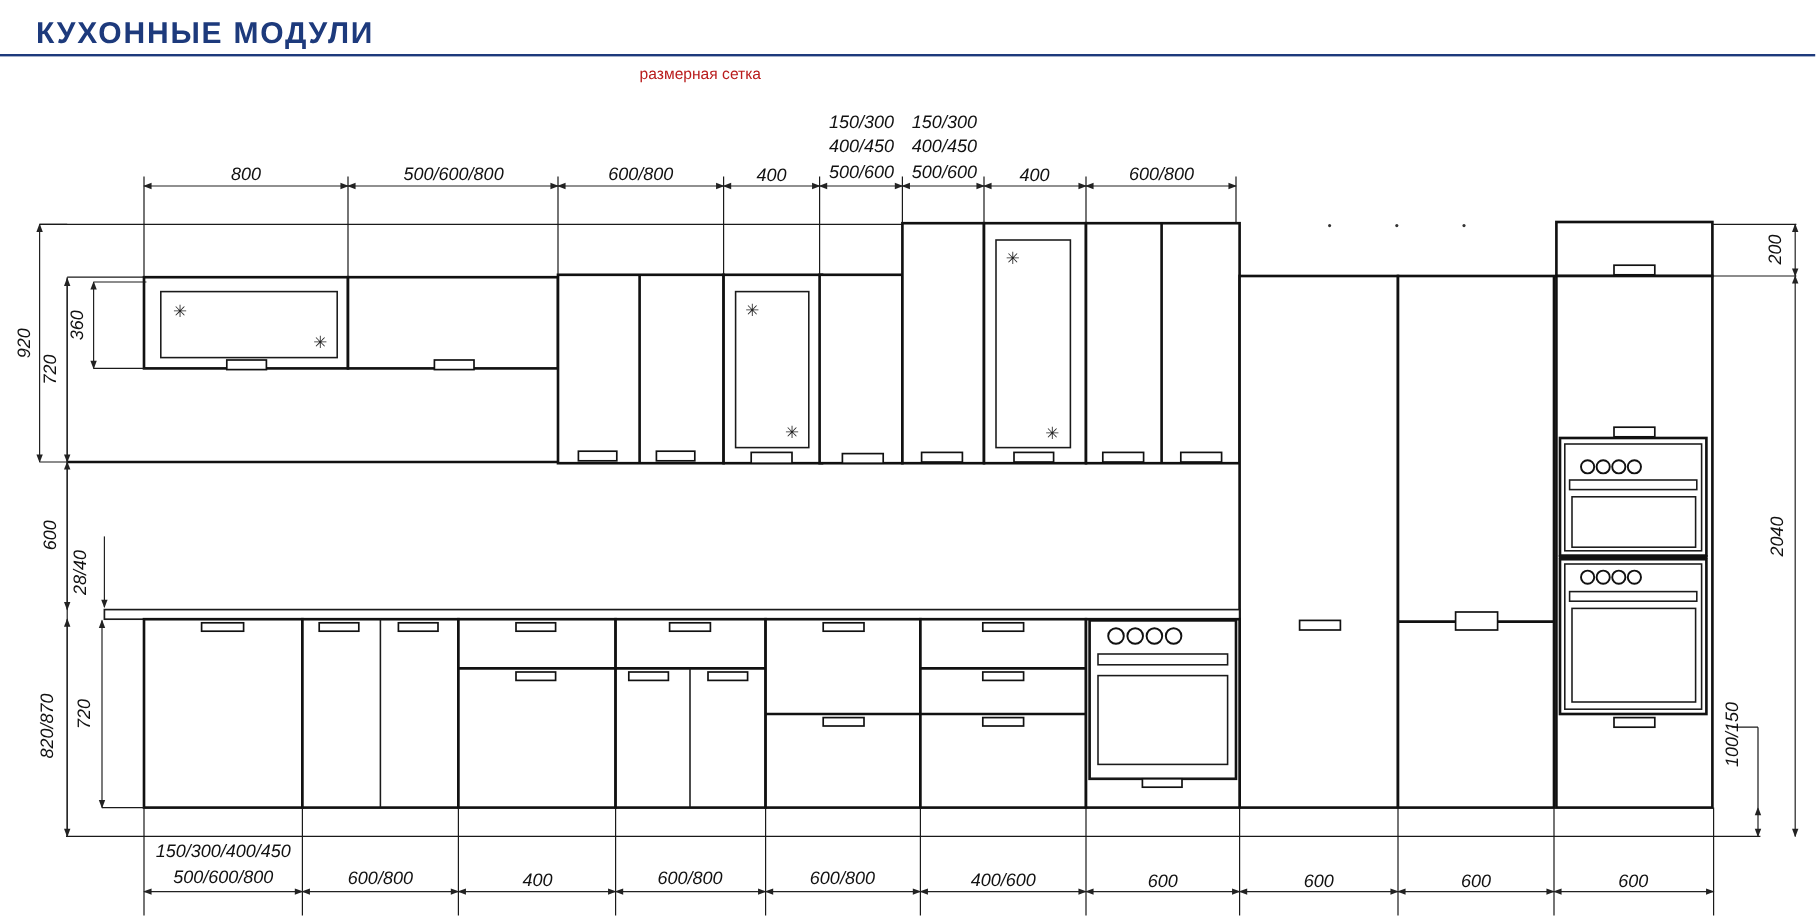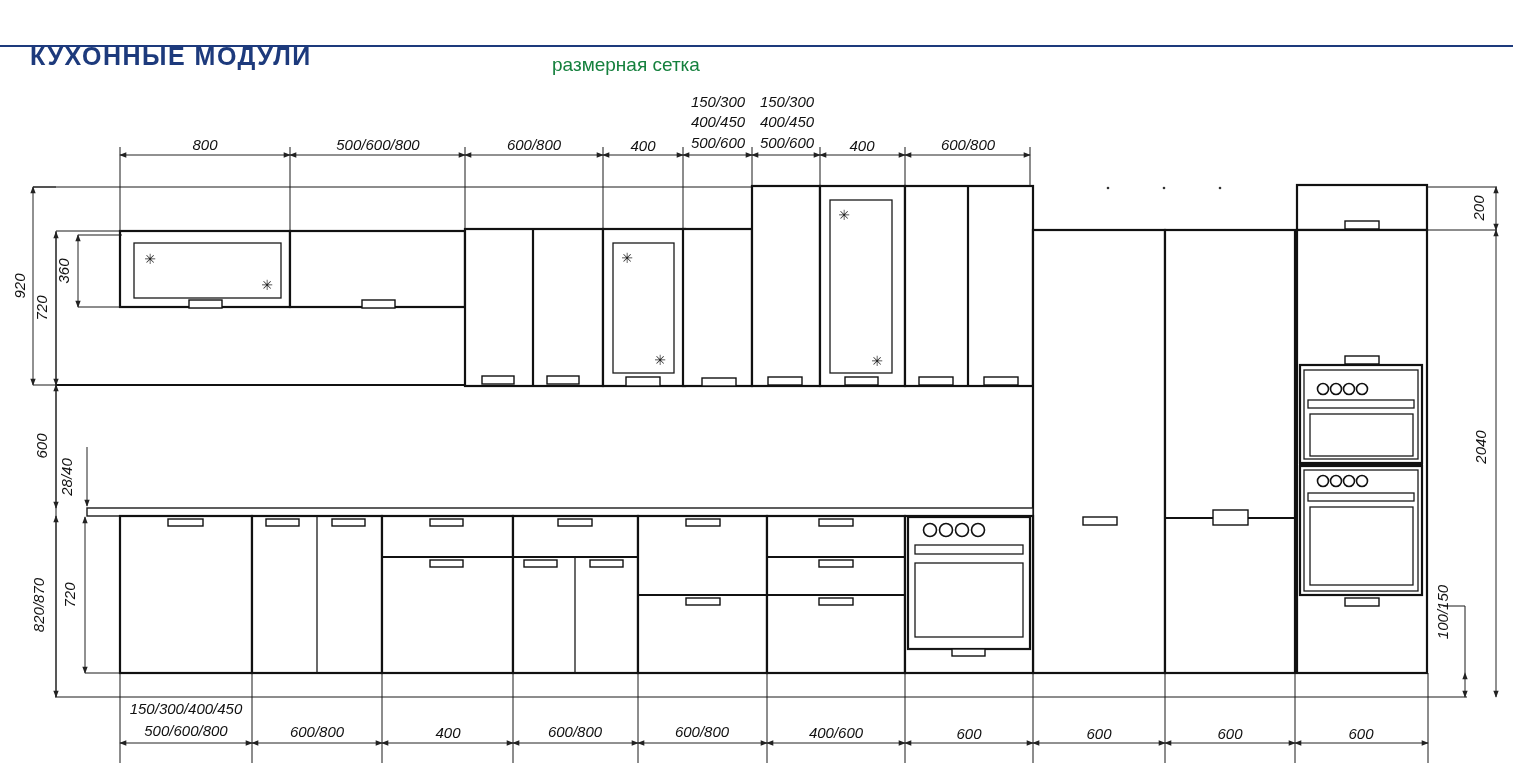--- a/index.html
+++ b/index.html
@@ -1,21 +1,21 @@
 <!DOCTYPE html>
 <html><head>
 <meta charset="utf-8">
 <style>
   html,body{margin:0;padding:0;background:#ffffff;}
   #stage{position:relative;width:1513px;height:770px;background:#fff;overflow:hidden;
          font-family:"Liberation Sans",sans-serif;}
   .title{position:absolute;left:30px;top:14px;font-size:25px;font-weight:bold;
-         letter-spacing:1.5px;color:#1d3a7c;margin-top:28px;}
+         letter-spacing:1.5px;color:#1d3a7c;}
   .rule{position:absolute;left:0;top:45px;width:1513px;height:2px;background:#1d3a7c;}
-  .subtitle{position:absolute;left:552px;top:54px;width:180px;font-size:19px;color:#15803d;}
+  .subtitle{position:absolute;left:533px;top:54px;width:180px;font-size:13px;color:#b91c1c;}
   svg{position:absolute;left:0;top:0;}
   .thin{stroke:#1a1a1a;stroke-width:1;fill:none;}
   .ln2{stroke:#111;stroke-width:2.2;fill:none;}
   .box{fill:#fff;stroke:#111;stroke-width:2.2;}
   .bthin{fill:none;stroke:#1a1a1a;stroke-width:1.3;}
   .handle{fill:#fff;stroke:#111;stroke-width:1.4;}
   .knob{fill:#fff;stroke:#111;stroke-width:1.6;}
   .dim{stroke:#222;stroke-width:1;fill:none;}
   text.d{font-family:"Liberation Sans",sans-serif;font-style:italic;font-size:15px;fill:#111;}
   text.g{font-family:"DejaVu Sans",sans-serif;font-size:14px;fill:#222;}

